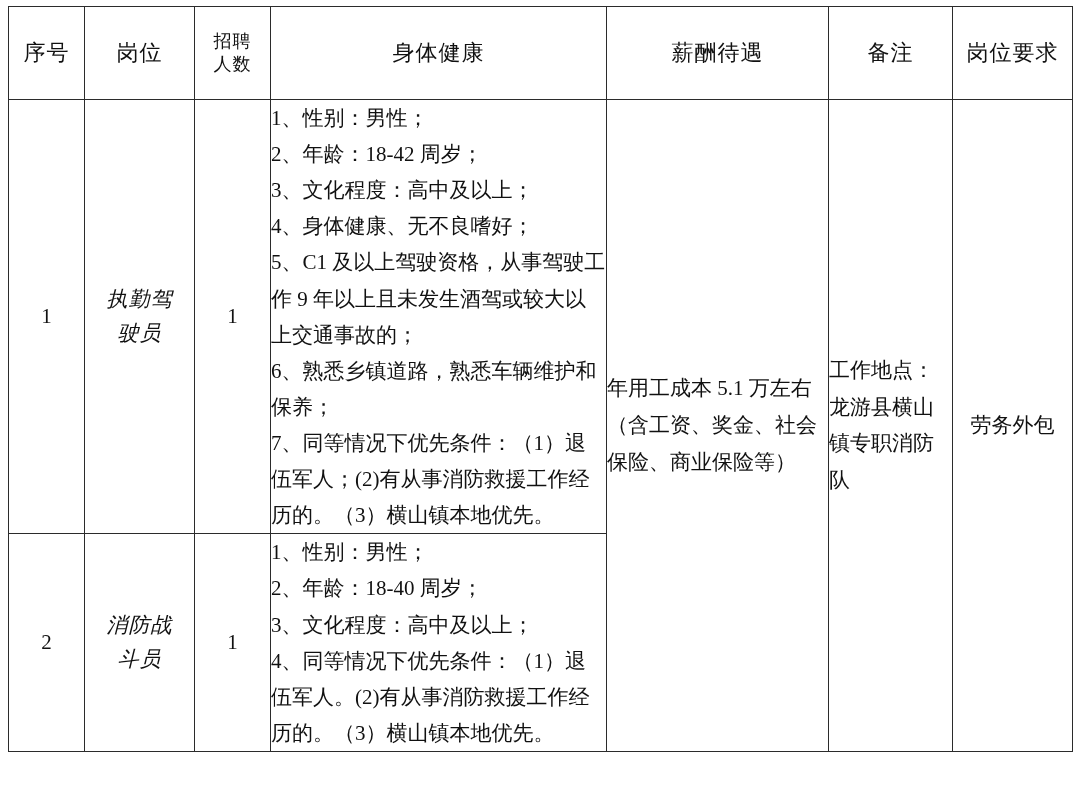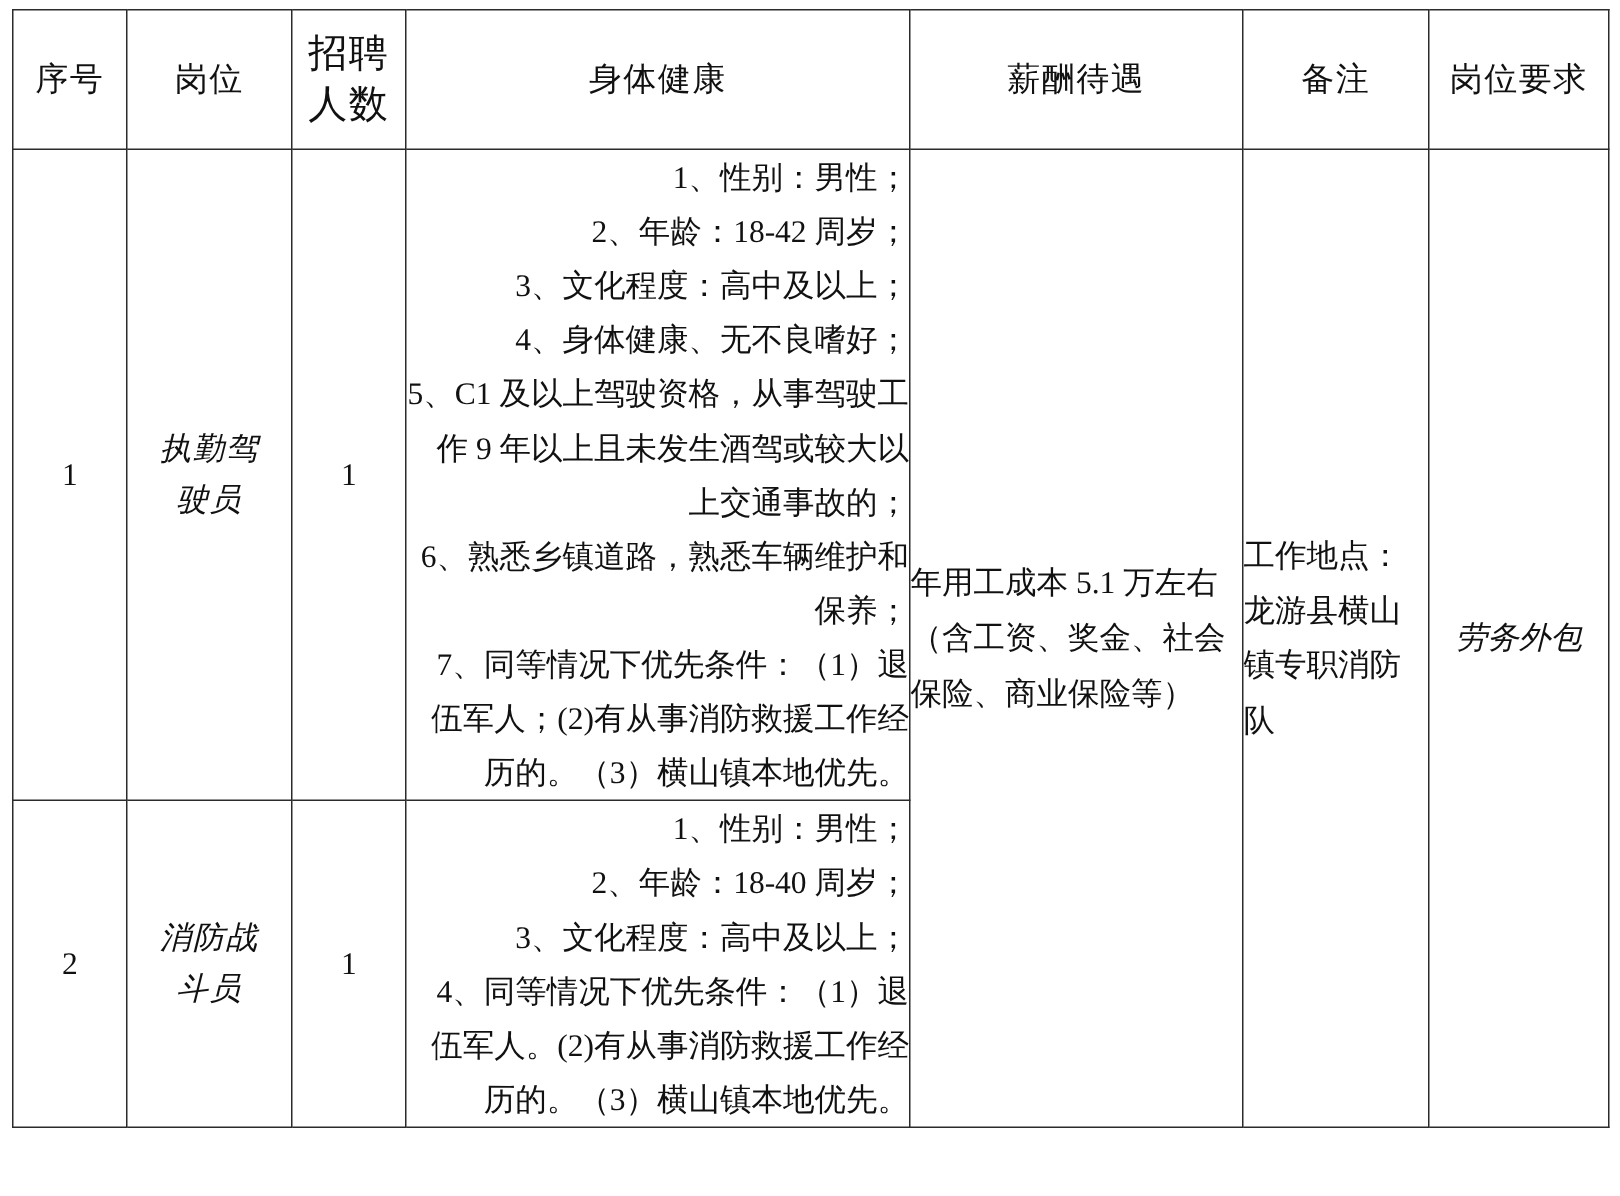--- a/index.html
+++ b/index.html
@@ -40,38 +40,38 @@
     text-align: center;
     font-size: 22px;
     letter-spacing: 1px;
   }
   .hdr-inner {
     display: block;
     line-height: 1.28;
     padding: 0 4px;
   }
   .hdr-two-line {
-    font-size: 26px;
+    font-size: 18px;
     line-height: 1.3;
   }
   col.c-no { width: 76px; }
   col.c-post { width: 110px; }
   col.c-num { width: 76px; }
   col.c-req { width: 336px; }
   col.c-pay { width: 222px; }
   col.c-note { width: 124px; }
   col.c-type { width: 120px; }
 
   td.cell-center {
     text-align: center;
     font-size: 21px;
     line-height: 1.55;
   }
   td.cell-req {
-    text-align: right;
+    text-align: left;
     font-size: 21px;
     line-height: 1.72;
     padding: 16px 14px 16px 16px;
     vertical-align: top;
   }
   td.cell-pay, td.cell-note, td.cell-type {
     text-align: center;
     font-size: 21px;
     line-height: 1.72;
     padding: 6px 12px;
@@ -85,21 +85,20 @@
     display: inline-block;
     text-align: left;
     white-space: pre-wrap;
     word-break: break-all;
     line-height: 1.75;
   }
   .type-text {
     display: inline-block;
     white-space: pre-wrap;
     line-height: 1.7;
-    font-style: italic;
   }
   .post-text {
     display: inline-block;
     white-space: pre-wrap;
     line-height: 1.6;
     letter-spacing: 1px;
     font-style: italic;
   }
 </style>
 </head>

